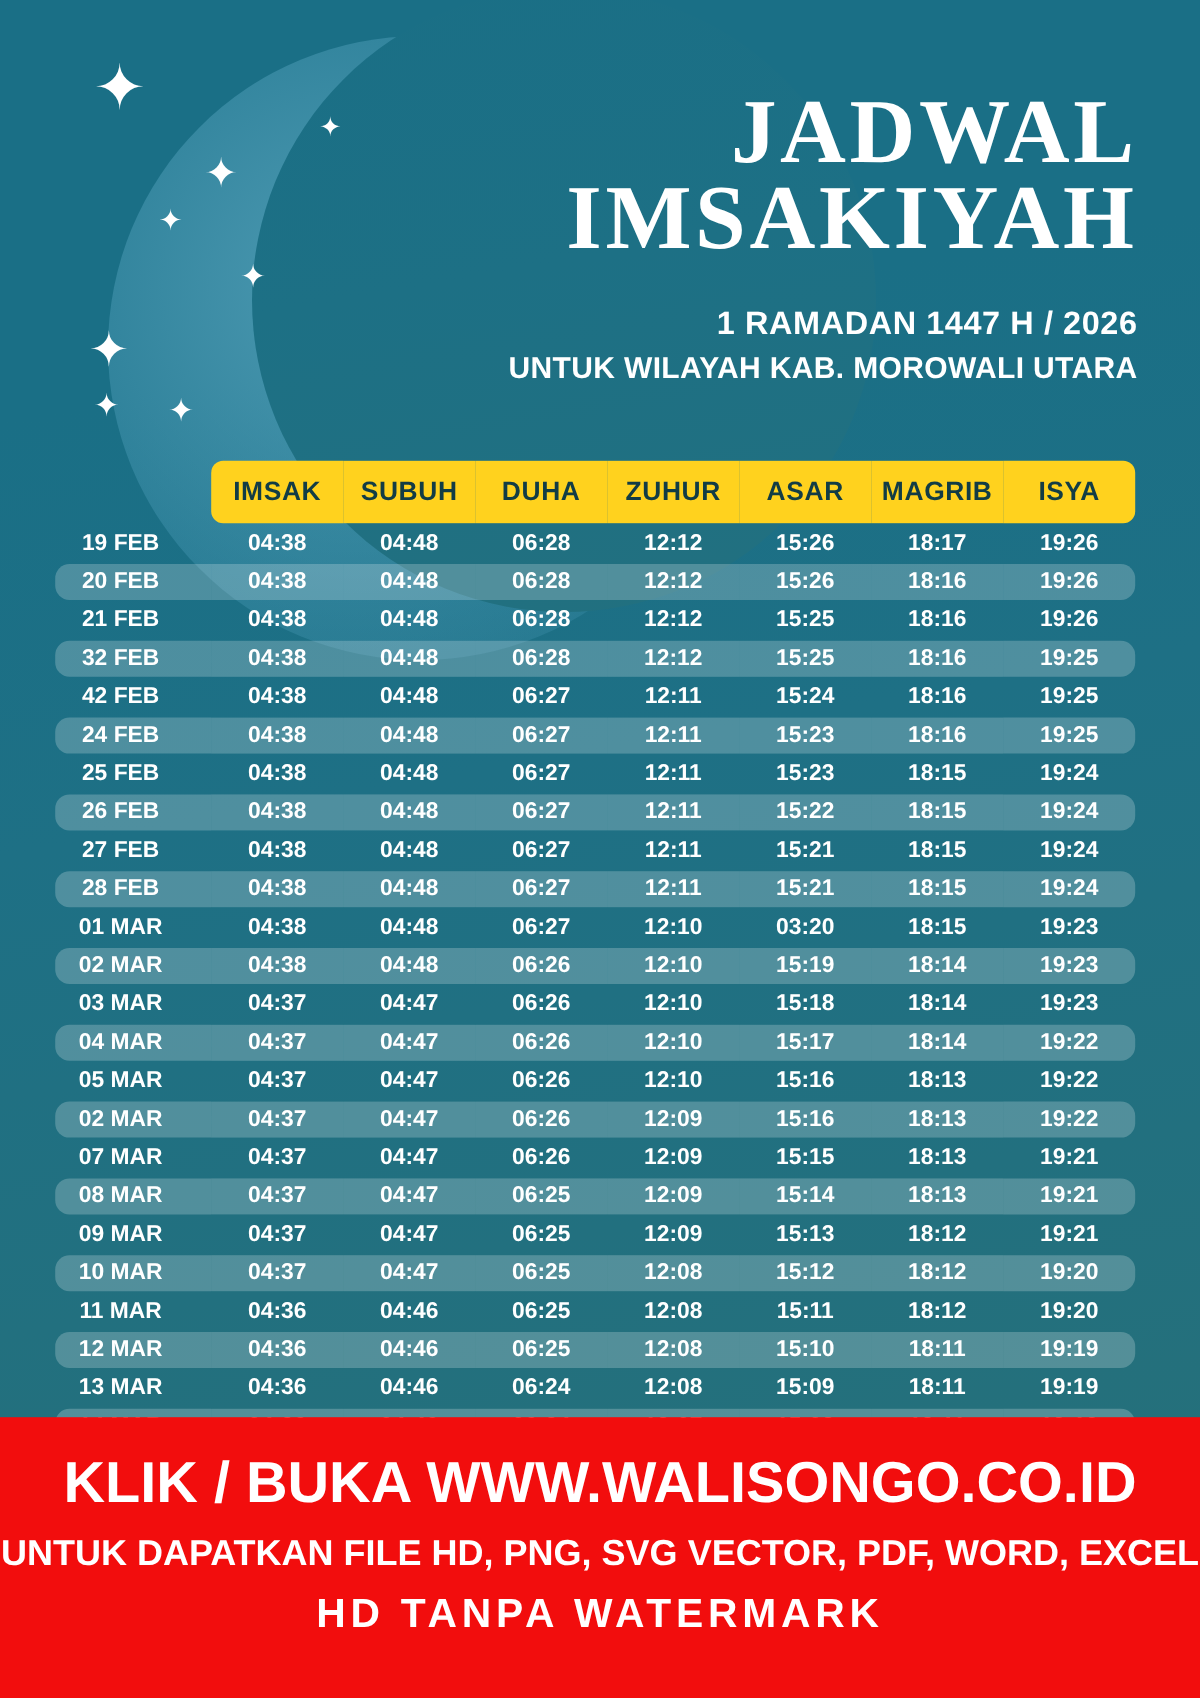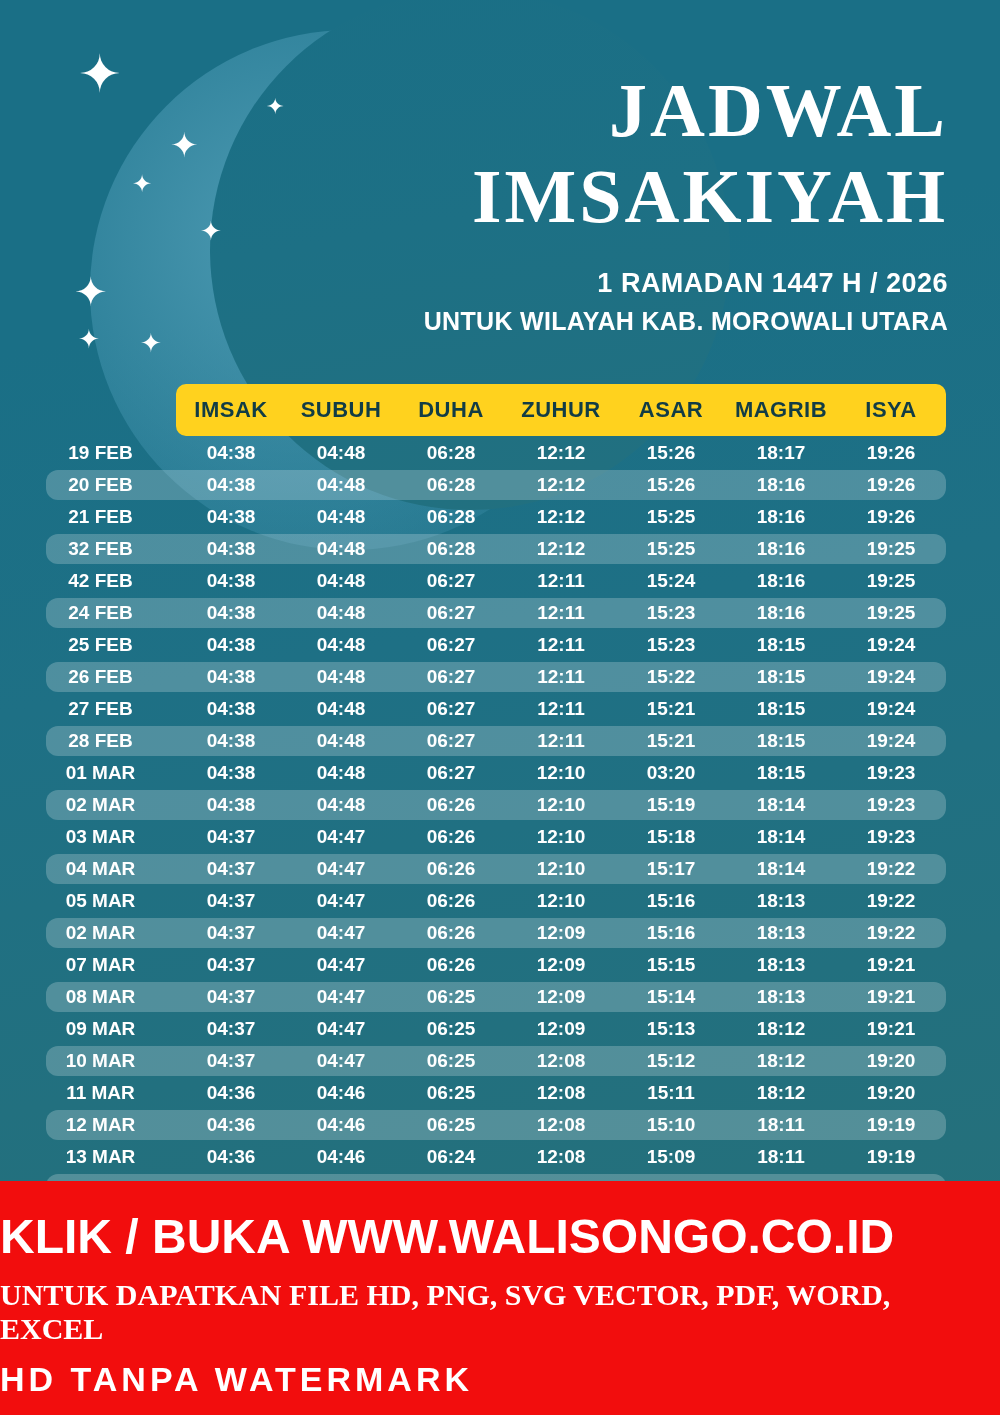--- a/index.html
+++ b/index.html
@@ -67,21 +67,20 @@
     color: #ffffff;
     font-weight: 700;
     letter-spacing: 3px;
     line-height: 0.95;
   }
   .title-1 {
     font-size: 76px;
   }
   .title-2 {
     font-size: 76px;
-    margin-top: 14px;
   }
   .subtitle-1 {
     margin-top: 36px;
     color: #ffffff;
     font-size: 27px;
     font-weight: 700;
     letter-spacing: 0.5px;
     font-family: "Liberation Sans", sans-serif;
   }
   .subtitle-2 {
@@ -146,35 +145,35 @@
   }
   
   .footer {
     position: absolute;
     left: 0;
     bottom: 0;
     width: 1000px;
     height: 234px;
     background: #f20d0d;
     color: #ffffff;
-    text-align: left;
+    text-align: center;
     z-index: 8;
   }
   .footer-line1 {
     font-size: 48px;
     font-weight: 700;
     letter-spacing: 0px;
     padding-top: 28px;
     font-family: "Liberation Sans", sans-serif;
   }
   .footer-line2 {
     font-size: 30px;
     font-weight: 700;
     margin-top: 14px;
-    font-family: Liberation Serif, serif;
+    font-family: Liberation Sans, sans-serif;
   }
   .footer-line3 {
     font-size: 34px;
     font-weight: 700;
     letter-spacing: 4px;
     margin-top: 14px;
     font-family: "Liberation Sans", sans-serif;
   }
 </style>
 </head>

